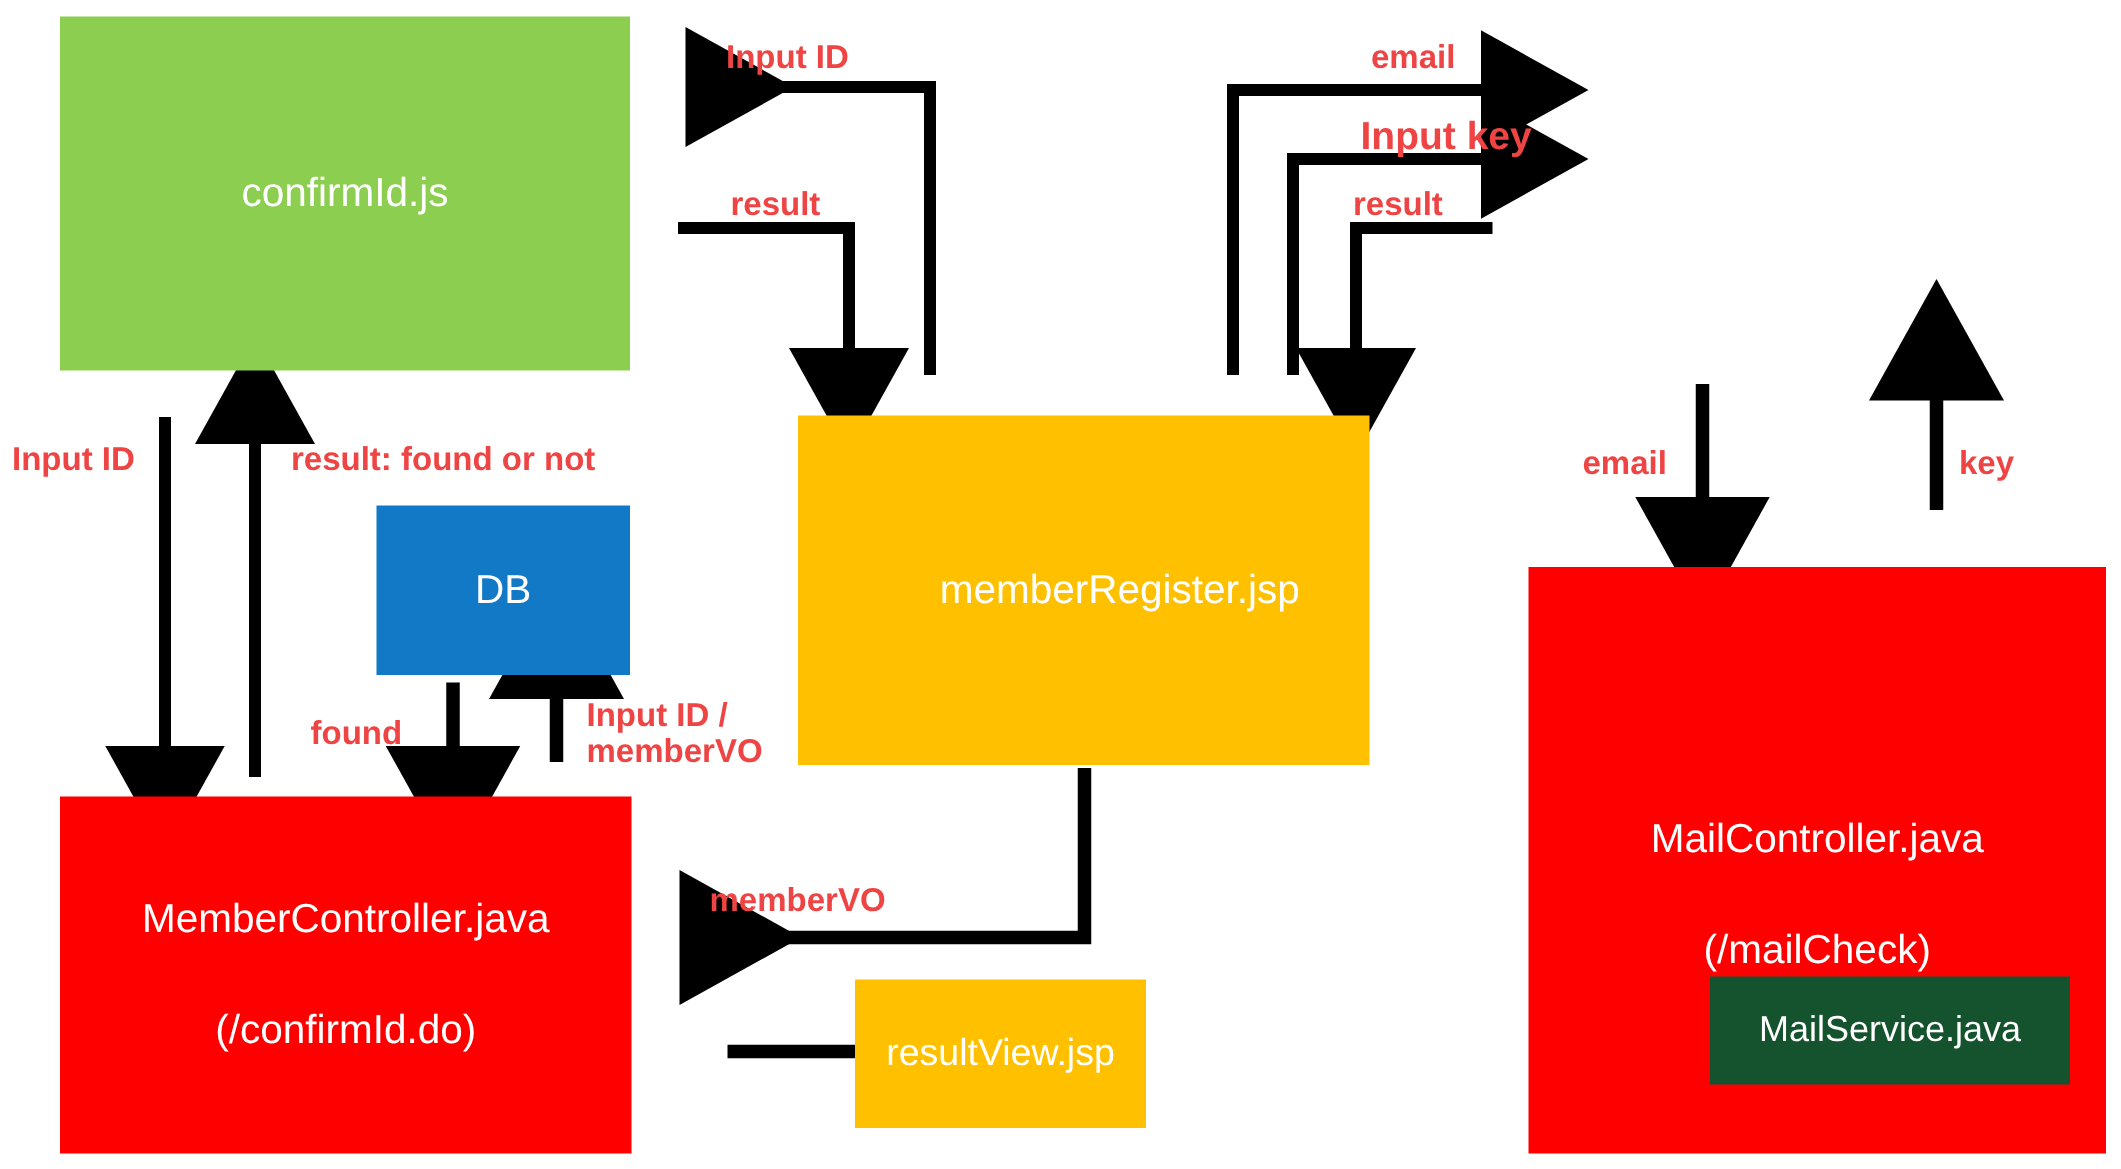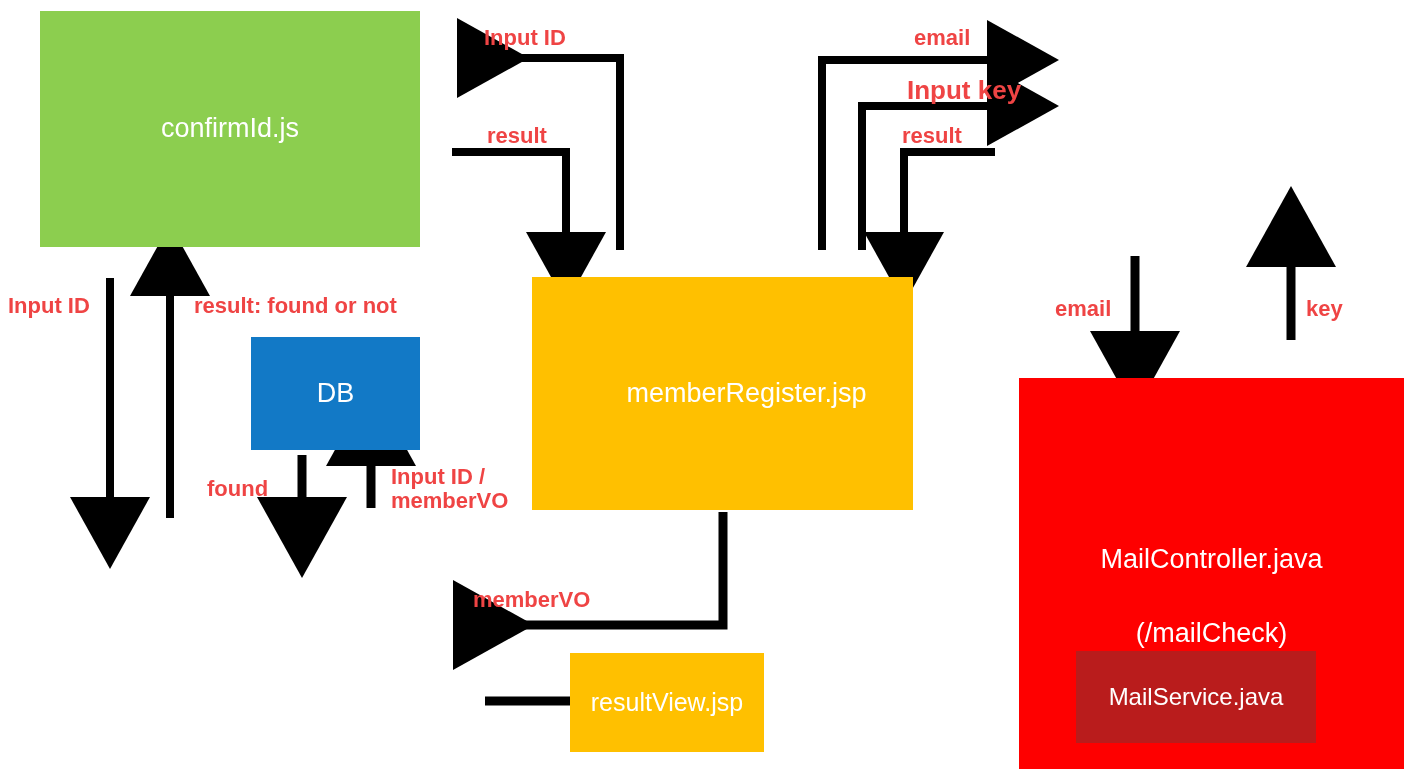--- a/index.html
+++ b/index.html
@@ -123,27 +123,31 @@
 
 
   <div class="node" style="left:251px; top:337px; width:169px; height:113px; background:#1279C6; font-size:27px;align-items:center;">
     <span>DB</span>
   </div>
 
   <div class="node" style="left:532px; top:277px; width:381px; height:233px; background:#FFC000; font-size:27px;padding-left:48px;">
     <span>memberRegister.jsp</span>
   </div>
 
+  <div class="node" style="left:40px; top:531px; width:381px; height:238px; background:#FE0000; font-size:27px;">
+    <span>MemberController.java</span>
+    <span class="line2">(/confirmId.do)</span>
+  </div>
 
   <div class="node" style="left:1019px; top:378px; width:385px; height:391px; background:#FE0000; font-size:27px; justify-content:center; padding-top:46px;">
     <span>MailController.java</span>
     <span class="line2">(/mailCheck)</span>
   </div>
 
-  <div class="node" style="left:1076px; top:651px; width:240px; height:92px; background:#b91c1c; font-size:24px;">
+  <div class="node" style="left:1140px; top:651px; width:240px; height:72px; background:#14532d; font-size:24px;">
     <span>MailService.java</span>
   </div>
 
   <div class="node" style="left:570px; top:653px; width:194px; height:99px; background:#FFC000; font-size:25px;">
     <span>resultView.jsp</span>
   </div>
 
   <div class="label" style="left:484px; top:26px; font-size:22px;">Input ID</div>
 
   <div class="label" style="left:487px; top:124px; font-size:22px;">result</div>

